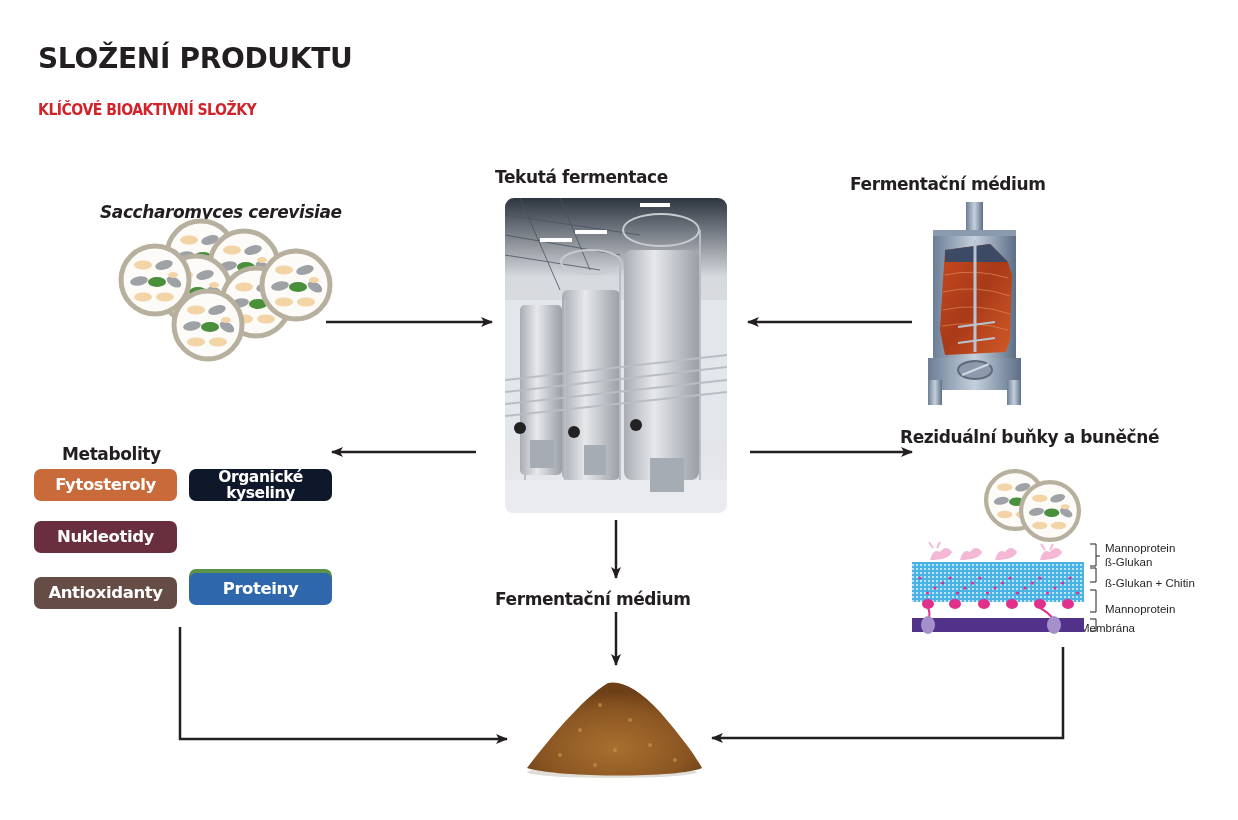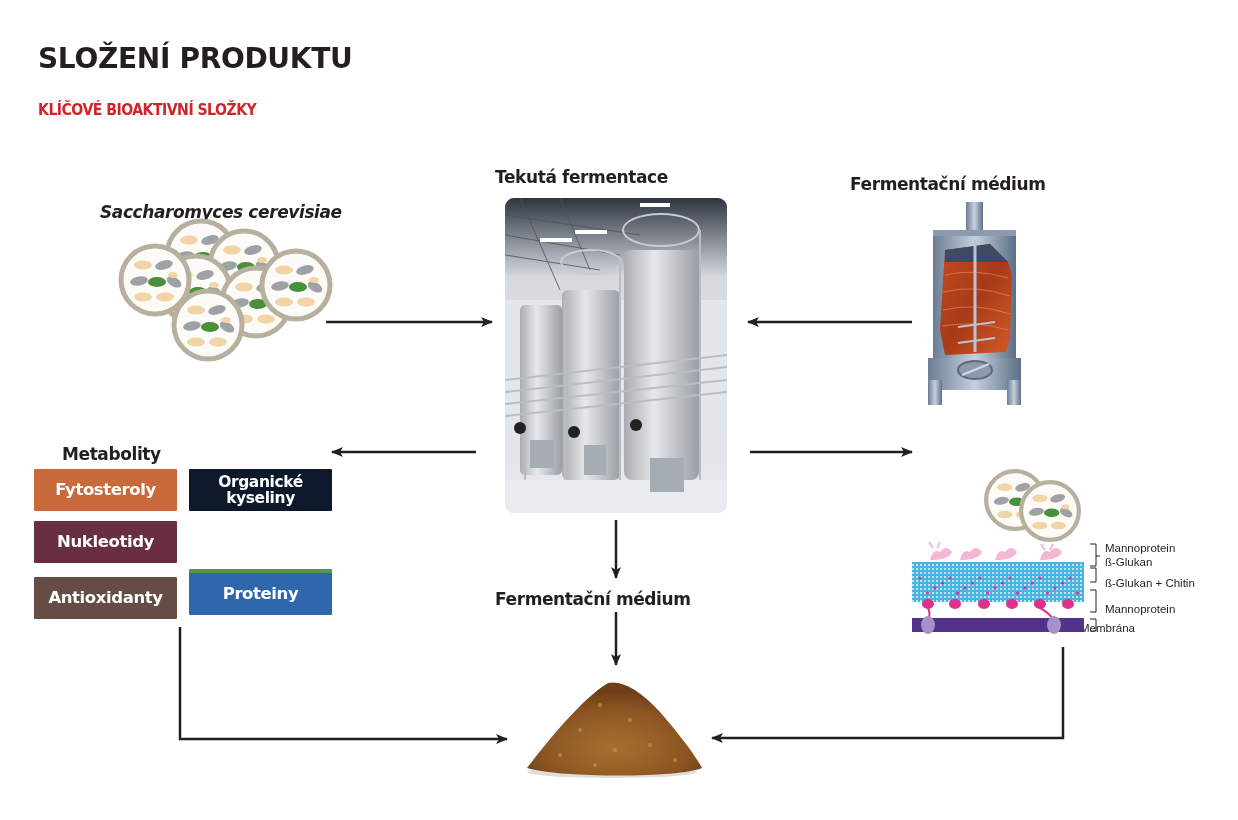--- a/index.html
+++ b/index.html
@@ -3,36 +3,37 @@
   <meta charset="utf-8">
   <style>
     * { box-sizing: border-box; margin: 0; padding: 0; }
     html, body { width: 1238px; height: 820px; background: #ffffff; overflow: hidden; }
     body { position: relative; font-family: "DejaVu Sans", "Liberation Sans", sans-serif; color: #231f20; }
     .abs { position: absolute; }
     .title { left: 38px; top: 42px; font-size: 28px; font-weight: bold; letter-spacing: -0.3px; color: #231f20; }
     .subtitle { left: 38px; top: 100px; font-size: 16px; font-weight: bold; color: #d2232a; letter-spacing: -0.6px; transform: scaleX(0.88); transform-origin: left; }
     .label { font-size: 17px; font-weight: bold; text-align: left; white-space: nowrap; letter-spacing: -0.4px; color: #231f20; }
     .label.italic { font-style: italic; }
-    .box { width: 143px; height: 42px; border-radius: 1px; color: #fff; font-weight: bold; font-size: 16.5px; display: flex; align-items: center; justify-content: center; text-align: center; line-height: 1.05; letter-spacing: -0.4px; }
+    .box { width: 143px; height: 32px; border-radius: 7px; color: #fff; font-weight: bold; font-size: 16.5px; display: flex; align-items: center; justify-content: center; text-align: center; line-height: 1.05; letter-spacing: -0.4px; }
     .wall-label { font-size: 11.5px; color: #231f20; white-space: nowrap; font-family: "Liberation Sans", sans-serif; }
     svg { position: absolute; left: 0; top: 0; overflow: visible; }
   </style>
 </head>
 <body>
 
 <div class="abs title">SLOŽENÍ PRODUKTU</div>
 <div class="abs subtitle">KLÍČOVÉ BIOAKTIVNÍ SLOŽKY</div>
 
 <div class="abs label italic" style="left:100px; top:196px; width:240px;margin-top:6px;">Saccharomyces cerevisiae</div>
 <div class="abs label" style="left:495px; top:167px; width:240px;">Tekutá fermentace</div>
 <div class="abs label" style="left:850px; top:174px; width:240px;">Fermentační médium</div>
 <div class="abs label" style="left:62px; top:444px; width:240px;">Metabolity</div>
 <div class="abs label" style="left:495px; top:589px; width:240px;">Fermentační médium</div>
 <div class="abs label" style="left:900px; top:428px; width:330px; line-height:19px;">
+  <div>Reziduální buňky a buněčné</div>
 </div>
 
 <div id="metab-boxes">
   <div class="abs box" style="left: 34px; top: 469px; background: rgb(201, 106, 58);">Fytosteroly</div>
   <div class="abs box" style="left: 189px; top: 469px; font-size: 15.5px; padding: 0px 6px; background: #0f172a;">Organické kyseliny</div>
   <div class="abs box" style="left: 34px; top: 521px; background: rgb(106, 47, 63);">Nukleotidy</div>
   <div class="abs box" style="left: 189px; top: 521px; background: rgb(91, 145, 72); margin-top: 48px;">Peptidy</div>
   <div class="abs box" style="left: 34px; top: 577px; background: rgb(101, 77, 69);">Antioxidanty</div>
   <div class="abs box" style="left: 189px; top: 573px; background: rgb(47, 103, 173);">Proteiny</div>
 </div>

